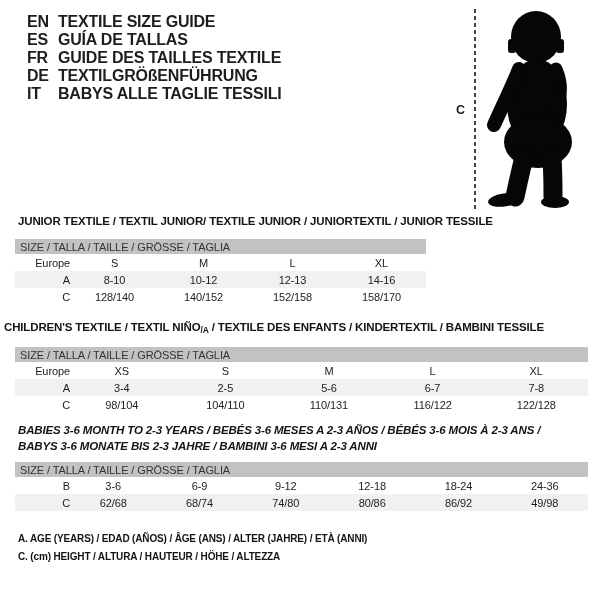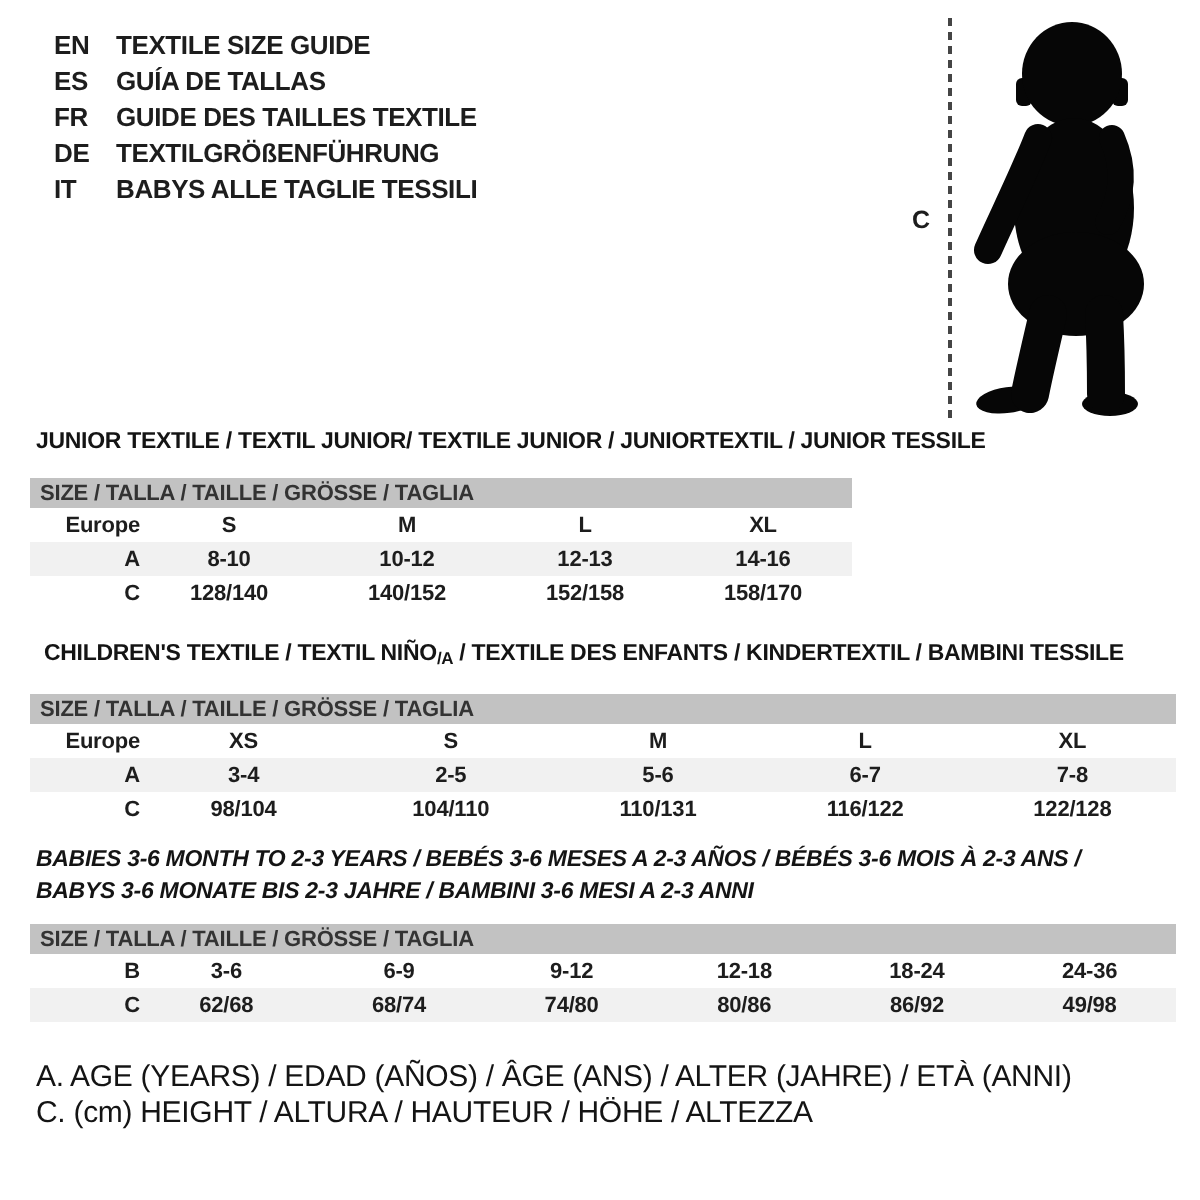--- a/index.html
+++ b/index.html
@@ -6,49 +6,49 @@
   body {
     width:600px; height:600px; position:relative; background:#ffffff;
     font-family:"Liberation Sans", sans-serif; color:#1d1d1d;
     overflow:hidden;
   }
   .abs { position:absolute; }
 
   
   #lang-block { left:27px; top:13px; }
   .lang-row { display:flex; height:18px; align-items:center;
-    font-weight:bold; font-size:13px; letter-spacing:-0.2px; }
+    font-weight:bold; font-size:16px; letter-spacing:-0.2px; }
   .lang-code { width:31px; flex:0 0 31px; }
   .lang-title { white-space:nowrap; }
 
   
   #measure-line { left:474px; top:9px; width:2px; height:201px;
     background:repeating-linear-gradient(to bottom, #454545 0 4px, transparent 4px 7px); }
   #height-label { left:456px; top:103px; font-weight:bold; font-size:12.5px; }
   #baby-figure { left:486px; top:9px; width:104px; height:200px; }
 
   
   .sec-title { font-weight:bold; font-size:11.5px; letter-spacing:-0.15px;
     white-space:nowrap; color:#141414; }
   .sec-title .subsc { font-size:8.5px; vertical-align:-2px; }
   #babies-title { line-height:15.5px; }
 
   
   table.size-table { position:absolute; border-collapse:collapse;
-    table-layout:fixed; font-size:11px; letter-spacing:-0.1px;font-weight:bold; }
+    table-layout:fixed; font-size:11px; letter-spacing:-0.1px; }
   table.size-table td { height:17px; padding:0; text-align:center;
     white-space:nowrap; overflow:hidden; color:#1d1d1d; }
   table.size-table tr.bar td { background:#c2c2c2; color:#333333;
     text-align:left; padding-left:5px; height:15px; }
   table.size-table td.lbl { text-align:right; padding-left:3px; }
   table.size-table tr.alt td { background:#f1f1f1; }
 
   
   #footnotes { left:18px; top:530px; }
-  .footnote { font-weight:normal; font-size:15px; letter-spacing:-0.15px;
+  .footnote { font-weight:bold; font-size:10px; letter-spacing:-0.15px;
     line-height:18px; white-space:nowrap; color:#141414; }
 </style>
 </head>
 <body>
 
 <div class="abs" id="lang-block">
   <div class="lang-row">
     <span class="lang-code">EN</span>
     <span class="lang-title">TEXTILE SIZE GUIDE</span>
   </div>
@@ -121,21 +121,21 @@
     <tr>
       <td class="lbl">C</td>
       <td>128/140</td>
       <td>140/152</td>
       <td>152/158</td>
       <td>158/170</td>
     </tr>
   </tbody>
 </table>
 
-<div class="abs sec-title" style="left:22px; top:321px;">
+<div class="abs sec-title" style="left:4px; top:321px;">
   <span>CHILDREN'S TEXTILE / TEXTIL NIÑO</span><span class="subsc">/A</span><span> / TEXTILE DES ENFANTS / KINDERTEXTIL / BAMBINI TESSILE</span>
 </div>
 
 <table class="size-table" style="left:15px; top:347px; width:573px;">
   <colgroup>
       <col style="width:55px">
       <col>
       <col>
       <col>
       <col>

